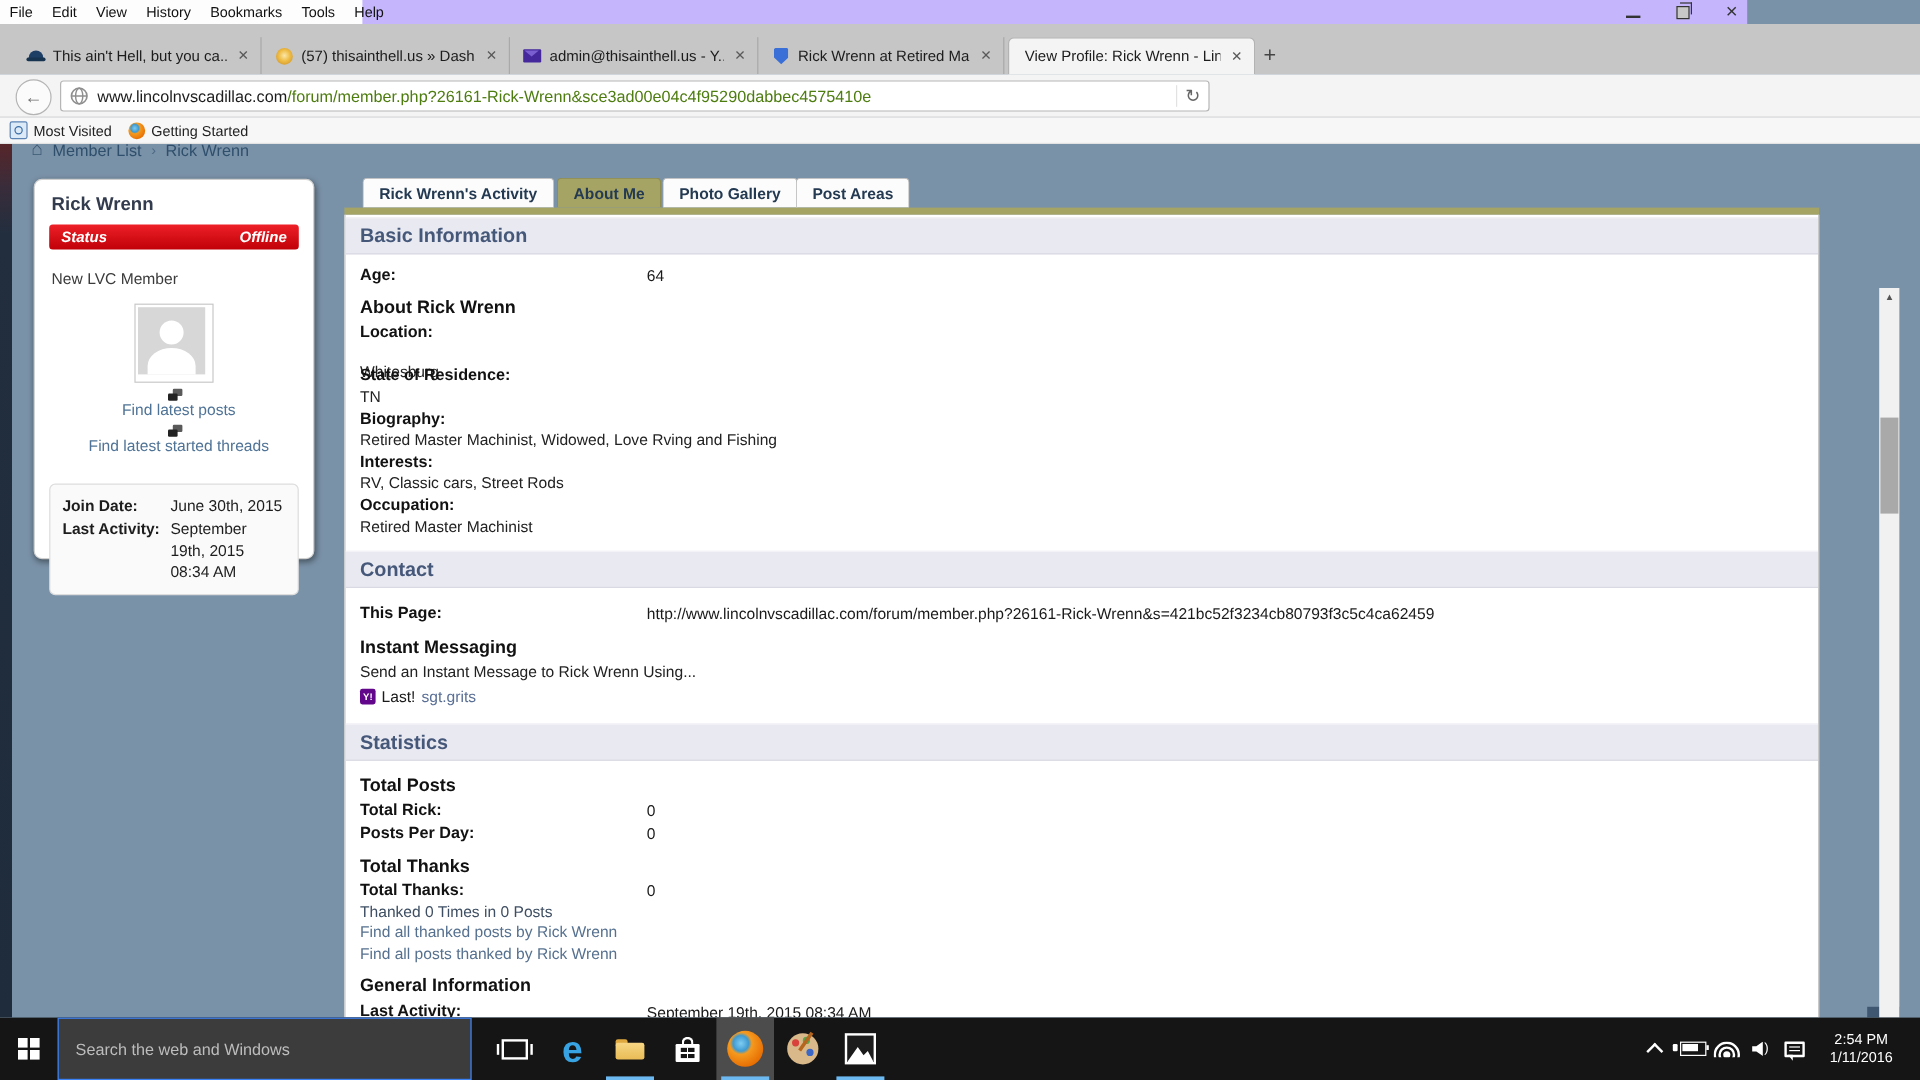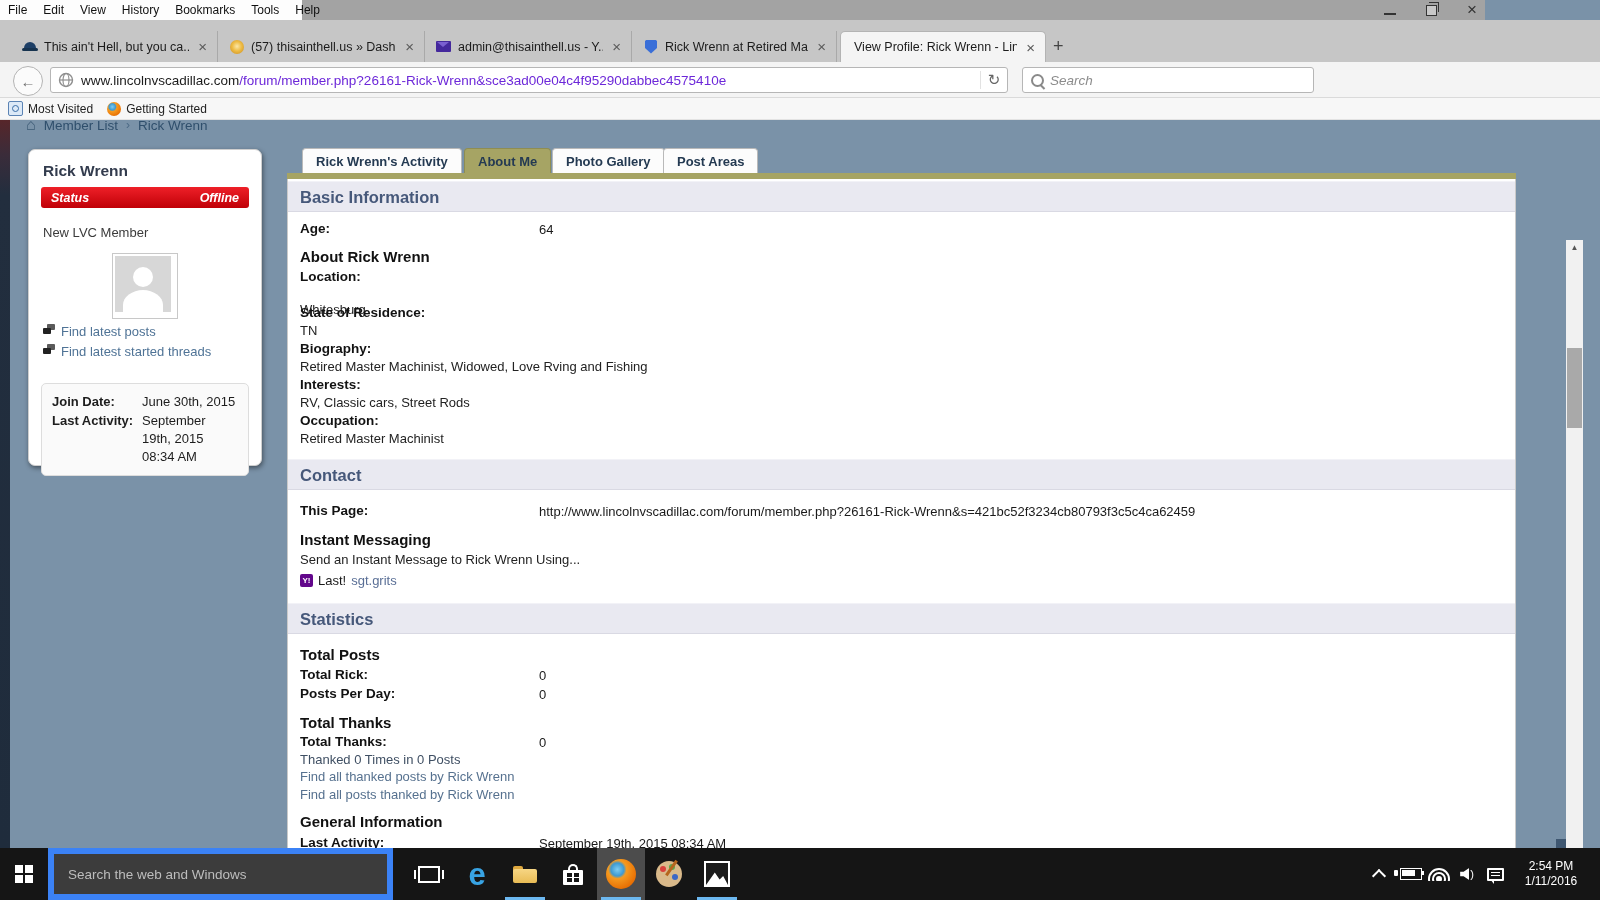--- a/index.html
+++ b/index.html
@@ -2,21 +2,21 @@
 <html><head>
 <meta charset="utf-8">
 <style>
   html,body{margin:0;padding:0;background:#000;}
   #screen{position:relative;width:1600px;height:900px;overflow:hidden;
     font-family:"Liberation Sans",sans-serif;background:#7a92a8;}
   .abs{position:absolute;}
   .nosel{user-select:none;}
 
   
-  #titlebar{left:0;top:0;width:1456px;height:20px;background:#a3a3a3;padding-left:29px;}
+  #titlebar{left:0;top:0;width:1456px;height:20px;background:#c4b5fd;}
   #menubar{left:0;top:0;height:20px;width:302px;background:#fdfdfd;display:flex;align-items:center;padding-left:8px;box-sizing:border-box;}
   .menu-item{font-size:12px;color:#111;margin-right:16px;white-space:nowrap;}
   #wincontrols{right:8px;top:0;height:20px;display:flex;align-items:center;gap:30px;}
   .wc-min{width:12px;height:2px;background:#333;margin-top:8px;}
   .wc-restore{width:9px;height:9px;border:1.5px solid #333;position:relative;background:#c8c8c8;}
   .wc-restore:before{content:"";position:absolute;left:2px;top:-4px;width:9px;height:9px;border:1.5px solid #333;border-bottom:none;border-left:none;}
   .wc-close{font-size:17px;color:#333;line-height:14px;}
 
   
   #tabstrip{left:0;top:20px;width:1600px;height:42px;background:#c6c6c6;}
@@ -34,21 +34,21 @@
   .fav-pin{width:12px;height:14px;margin:1px 2px;background:#3a6fd8;clip-path:polygon(50% 100%,0 60%,0 10%,15% 0,85% 0,100% 10%,100% 60%);}
   .newtab{position:absolute;left:1053px;top:16px;font-size:18px;color:#444;}
 
   
   #navbar{left:0;top:62px;width:1600px;height:36px;background:#f4f4f4;border-bottom:1px solid #dadada;box-sizing:border-box;}
   #backbtn{left:13px;top:4px;width:28px;height:28px;border:1px solid #b4b4b4;border-radius:50%;background:#fbfbfb;display:flex;align-items:center;justify-content:center;color:#707070;font-size:15px;}
   #urlbar{left:50px;top:5px;width:958px;height:26px;background:#fff;border:1px solid #b6b6b6;border-radius:3px;display:flex;align-items:center;box-sizing:border-box;}
   #urlbar .globe{margin:0 7px 0 7px;}
   .urltext{font-size:13.5px;white-space:nowrap;overflow:hidden;flex:1;}
   .urlhost{color:#1c1c1c;}
-  .urlpath{color:#6d28d9;}
+  .urlpath{color:#4d7c0f;}
   #reload{width:26px;text-align:center;color:#666;font-size:15px;border-left:1px solid #e2e2e2;}
   #searchbox{left:1022px;top:5px;width:292px;height:26px;background:#fff;border:1px solid #b6b6b6;border-radius:3px;display:flex;align-items:center;box-sizing:border-box;}
   .mag{width:9px;height:9px;border:2px solid #8a8a8a;border-radius:50%;position:relative;margin:0 6px 0 8px;}
   .mag:after{content:"";position:absolute;left:8px;top:8px;width:6px;height:2px;background:#8a8a8a;transform:rotate(45deg);transform-origin:0 0;}
   .search-ph{font-size:13.5px;color:#8c8c8c;font-style:italic;}
   .navicons{top:62px;height:36px;display:flex;align-items:center;}
   .nicon{width:34px;display:flex;align-items:center;justify-content:center;color:#4a4a4a;}
   .glyph18{font-size:18px;line-height:18px;}
   .clipb{width:13px;height:16px;border:2px solid #4b4b4b;border-radius:2px;position:relative;}
   .clipb:before{content:"";position:absolute;left:3px;top:-3px;width:5px;height:3px;background:#4b4b4b;}
@@ -79,21 +79,21 @@
 
   
   #card{left:28px;top:29px;width:234px;height:317px;background:#fff;border:1px solid #cfcfcf;border-radius:7px;box-shadow:1px 2px 5px rgba(0,0,0,.45);box-sizing:border-box;padding:10px 12px;}
   #card .uname{font-size:15.5px;font-weight:700;color:#333c4e;margin:2px 0 7px 2px;}
   .statusbar{height:21px;border-radius:3px;background:linear-gradient(#ee2028,#c00007);display:flex;align-items:center;justify-content:space-between;padding:0 10px;color:#fff;font-style:italic;font-weight:700;font-size:12.5px;}
   .membertitle{font-size:13px;color:#3b3b3b;margin:17px 0 0 2px;}
   .avatarbox{width:60px;height:60px;border:1px solid #c8c8c8;background:#fff;margin:13px auto 0;padding:2px;}
   .ava{width:56px;height:56px;background:#d7d7d7;position:relative;overflow:hidden;}
   .ava:before{content:"";position:absolute;left:18px;top:11px;width:20px;height:20px;background:#fff;border-radius:50%;}
   .ava:after{content:"";position:absolute;left:8px;top:34px;width:40px;height:30px;background:#fff;border-radius:50% 50% 0 0;}
-  .cardlink{display:flex;margin:5px 0 0 2px;}
+  .cardlink{display:flex;align-items:center;margin:5px 0 0 2px;flex-direction:column;}
   .cardlink .txt{font-size:13px;color:#4f7396;margin-left:6px;}
   .fp-icon{width:12px;height:10px;position:relative;}
   .fp-icon:before{content:"";position:absolute;right:0;top:0;width:8px;height:6px;background:#5a5a5a;border-radius:1px;}
   .fp-icon:after{content:"";position:absolute;left:0;bottom:0;width:8px;height:6px;background:#222;border-radius:1px;}
   .infobox{margin-top:24px;background:#fafafa;border:1px solid #ddd;border-radius:5px;padding:9px 10px;display:grid;grid-template-columns:90px 1fr;row-gap:1px;}
   .infobox .k{font-size:13px;font-weight:700;color:#1d1d1d;line-height:18px;}
   .infobox .v{font-size:13px;color:#1d1d1d;line-height:18px;}
 
   
   .ptab{position:absolute;top:28px;height:25px;display:flex;align-items:center;padding:0 13px;background:#fcfcfc;border:1px solid #b9b9b9;border-bottom:none;border-radius:4px 4px 0 0;font-size:13px;font-weight:700;color:#243a52;box-sizing:border-box;white-space:nowrap;}
@@ -115,21 +115,21 @@
   #scrollbar{right:0;top:120px;width:17px;height:728px;background:#f1f1f1;position:absolute;}
   .sb-btn{position:absolute;left:0;width:17px;height:15px;color:#555;font-size:8px;text-align:center;line-height:15px;}
   #sb-thumb{position:absolute;left:1px;top:108px;width:15px;height:80px;background:#a9a9a9;}
   #page-darkbit{left:1556px;top:719px;width:27px;height:9px;background:#3f5771;position:absolute;}
 
   
   #taskbar{left:0;top:848px;width:1600px;height:52px;background:#151515;display:flex;align-items:center;}
   #startbtn{width:48px;height:52px;display:flex;align-items:center;justify-content:center;}
   .winlogo{display:grid;grid-template-columns:8px 8px;grid-template-rows:8px 8px;gap:2px;}
   .winlogo span{background:#fff;}
-  #tb-search{width:345px;height:52px;background:#3c3c3c;border:6px solid #3b82f6;box-sizing:border-box;display:flex;align-items:center;padding-left:14px;}
+  #tb-search{width:345px;height:52px;background:#3c3c3c;border:1px solid #3b82f6;box-sizing:border-box;display:flex;align-items:center;padding-left:14px;}
   #tb-search .ph{font-size:13.5px;color:#bdbdbd;}
   .slot{width:48px;height:52px;display:flex;align-items:center;justify-content:center;position:relative;}
   .slot.focused{background:#4c4c4c;}
   .runline{position:absolute;bottom:0;left:4px;width:40px;height:3px;background:#6cb8f0;}
   .tv{width:18px;height:13px;border:2px solid #fff;position:relative;}
   .tv:before{content:"";position:absolute;left:-6px;top:2px;width:2px;height:9px;background:#fff;}
   .tv:after{content:"";position:absolute;right:-6px;top:2px;width:2px;height:9px;background:#fff;}
   .edge-e{font-size:31px;font-weight:700;color:#38a3e3;line-height:31px;}
   .folder{width:24px;height:17px;position:relative;}
   .folder:before{content:"";position:absolute;left:0;top:0;width:10px;height:5px;background:#dfa93f;border-radius:2px 2px 0 0;}
@@ -231,24 +231,20 @@
       </div>
     <div id="urlbar" class="abs">
       <svg class="globe" width="16" height="16" viewBox="0 0 16 16">
         <circle cx="8" cy="8" r="6.5" fill="none" stroke="#8f8f8f" stroke-width="1.4"></circle>
         <ellipse cx="8" cy="8" rx="3" ry="6.5" fill="none" stroke="#8f8f8f" stroke-width="1.2"></ellipse>
         <line x1="1.5" y1="8" x2="14.5" y2="8" stroke="#8f8f8f" stroke-width="1.2"></line>
       </svg>
       <span class="urltext"><span class="urlhost">www.lincolnvscadillac.com</span><span class="urlpath">/forum/member.php?26161-Rick-Wrenn&amp;sce3ad00e04c4f95290dabbec4575410e</span></span>
       <span id="reload">↻</span>
     </div>
-    <div id="searchbox" class="abs">
-      <span class="mag"></span>
-      <span class="search-ph">Search</span>
-    </div>
     <div class="navicons abs" style="left:1318px;">
       <span class="nicon glyph18">☆</span>
       <span class="nicon">
           <span class="clipb"></span>
         </span>
       <span class="nicon">
           <span class="pocket"></span>
         </span>
       <span class="nicon">
           <span class="dl">

